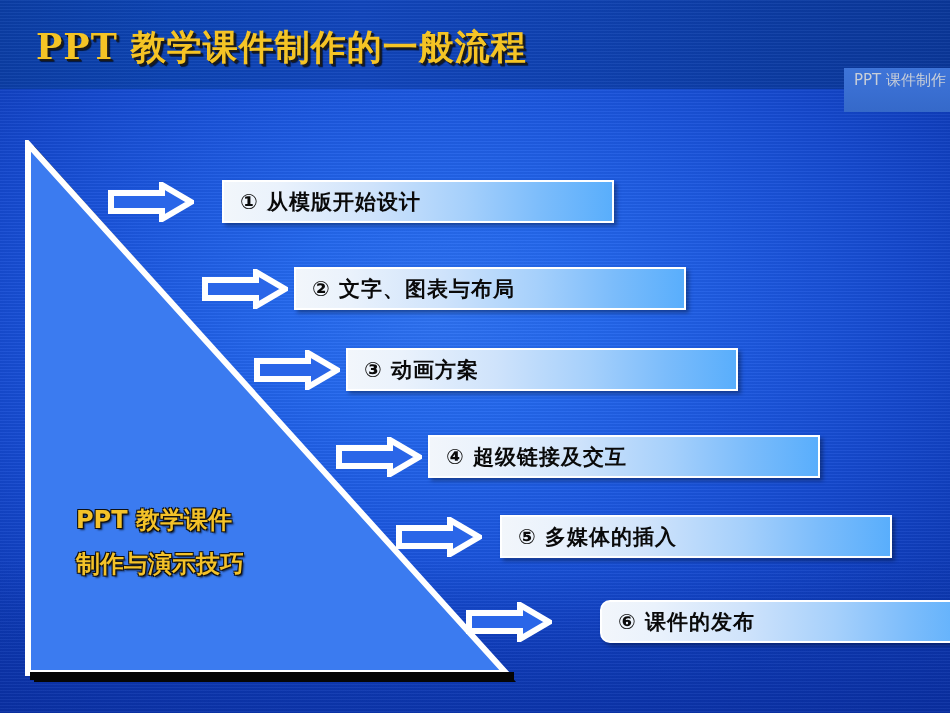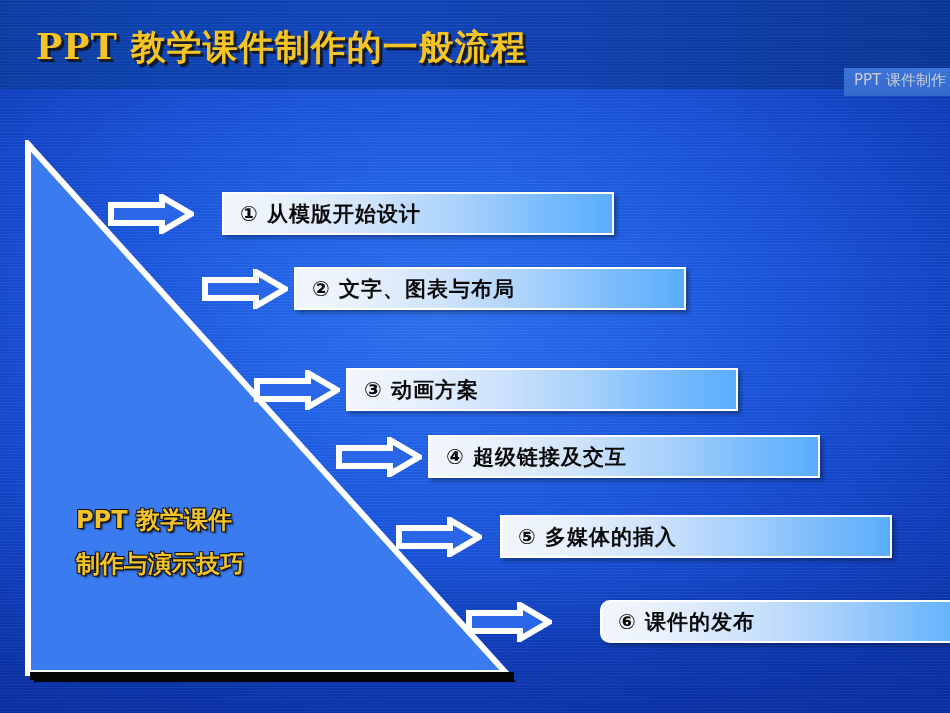--- a/index.html
+++ b/index.html
@@ -67,21 +67,21 @@
        3px 3px 1px rgba(0,0,0,0.65);
     white-space: nowrap;
   }
 
   
   .header-tag {
     position: absolute;
     right: 0;
     top: 68px;
     height: 24px;
-    padding: 2px 4px 2px 10px;
+    padding: 2px 4px 18px 10px;
     background: linear-gradient(to bottom, #3e74d8 0%, #3a6fd2 50%, #3569c9 100%);
     color: #c9cfd8;
     font-size: 15px;
     line-height: 20px;
     white-space: nowrap;
     font-family: "DejaVu Sans", "Liberation Sans", sans-serif;
   }
 
   
   .triangle-wrap {
@@ -191,21 +191,21 @@
     </div>
   </div>
 
   <div class="triangle-caption">
     <span>PPT 教学课件</span>
     <span class="line2">制作与演示技巧</span>
   </div>
 
   <div class="base-shadow"></div>
 
-  <div class="step" style="left:0; top:192px; width:950px;">
+  <div class="step" style="left:0; top:180px; width:950px;">
     <div class="arrow" style="left:108px;">
       <svg width="86" height="40" viewBox="0 0 86 40">
         <polygon points="3,11 54,11 54,3 83,20 54,37 54,29 3,29" fill="#2a66e8" stroke="#ffffff" stroke-width="6" stroke-linejoin="miter"></polygon>
       </svg>
     </div>
     <div class="step-box" style="left:222px; width:392px;">
       <span class="step-label">① 从模版开始设计</span>
     </div>
   </div>
 
@@ -213,21 +213,21 @@
     <div class="arrow" style="left:186px;">
       <svg width="86" height="40" viewBox="0 0 86 40">
         <polygon points="3,11 54,11 54,3 83,20 54,37 54,29 3,29" fill="#2a66e8" stroke="#ffffff" stroke-width="6" stroke-linejoin="miter"></polygon>
       </svg>
     </div>
     <div class="step-box" style="left:278px; width:392px;">
       <span class="step-label">② 文字、图表与布局</span>
     </div>
   </div>
 
-  <div class="step" style="left:0; top:368px; width:950px;">
+  <div class="step" style="left:0; top:348px; width:950px;">
     <div class="arrow" style="left:254px;">
       <svg width="86" height="40" viewBox="0 0 86 40">
         <polygon points="3,11 54,11 54,3 83,20 54,37 54,29 3,29" fill="#2a66e8" stroke="#ffffff" stroke-width="6" stroke-linejoin="miter"></polygon>
       </svg>
     </div>
     <div class="step-box" style="left:346px; width:392px;">
       <span class="step-label">③ 动画方案</span>
     </div>
   </div>
 

